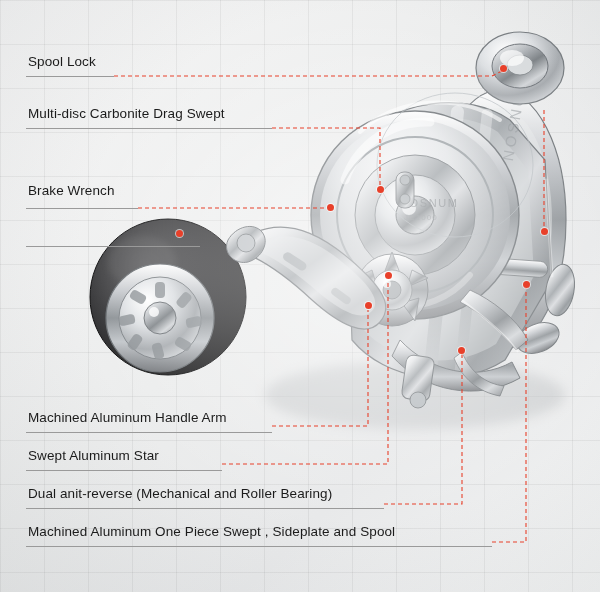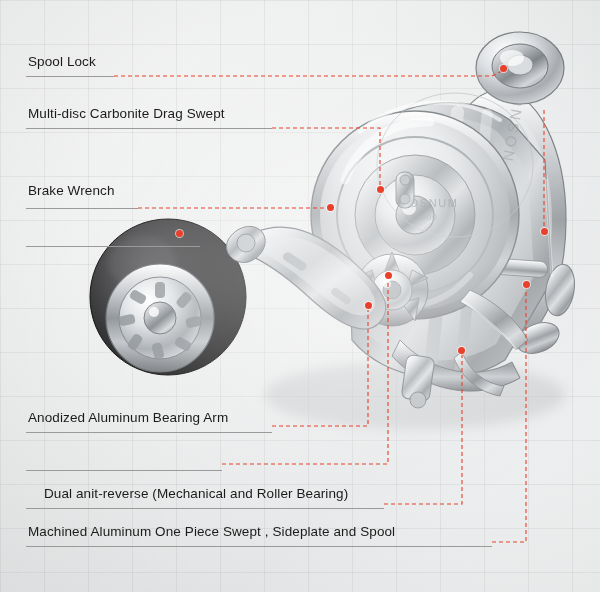--- a/index.html
+++ b/index.html
@@ -277,38 +277,39 @@
   <div class="rule" style="left:26px; top:246px; width:174px;"></div>
   <div class="dot" style="left:176px; top:230px;"></div>
 
   <div class="leader" style="left:530px; top:110px; width:30px; height:130px;">
     <svg width="30" height="130" viewBox="0 0 30 130">
       <polyline points="14,0 14,120" fill="none" stroke="#e8402a" stroke-width="1.1" stroke-dasharray="4 3"></polyline>
     </svg>
   </div>
   <div class="dot" style="left:541px; top:228px;"></div>
 
-  <div class="label" style="left:28px; top:410px;">Anodized Aluminum Bearing Arm</div>
+  <div class="label" style="left:28px; top:410px;">Machined Aluminum Handle Arm</div>
   <div class="rule" style="left:26px; top:432px; width:246px;"></div>
   <div class="leader" style="left:272px; top:300px; width:140px; height:134px;">
     <svg width="140" height="134" viewBox="0 0 140 134">
       <polyline points="0,126 96,126 96,10" fill="none" stroke="#e8402a" stroke-width="1.1" stroke-dasharray="4 3"></polyline>
     </svg>
   </div>
   <div class="dot" style="left:365px; top:302px;"></div>
 
+  <div class="label" style="left:28px; top:448px;">Swept Aluminum Star</div>
   <div class="rule" style="left:26px; top:470px; width:196px;"></div>
   <div class="leader" style="left:222px; top:272px; width:190px; height:200px;">
     <svg width="190" height="200" viewBox="0 0 190 200">
       <polyline points="0,192 166,192 166,8" fill="none" stroke="#e8402a" stroke-width="1.1" stroke-dasharray="4 3"></polyline>
     </svg>
   </div>
   <div class="dot" style="left:385px; top:272px;"></div>
 
-  <div class="label" style="left:44px; top:486px;text-align:right;">Dual anit-reverse (Mechanical and Roller Bearing)</div>
+  <div class="label" style="left:28px; top:486px;text-align:right;">Dual anit-reverse (Mechanical and Roller Bearing)</div>
   <div class="rule" style="left:26px; top:508px; width:358px;"></div>
   <div class="leader" style="left:384px; top:346px; width:110px; height:166px;">
     <svg width="110" height="166" viewBox="0 0 110 166">
       <polyline points="0,158 78,158 78,8" fill="none" stroke="#e8402a" stroke-width="1.1" stroke-dasharray="4 3"></polyline>
     </svg>
   </div>
   <div class="dot" style="left:458px; top:347px;"></div>
 
   <div class="label" style="left:28px; top:524px;">Machined Aluminum One Piece Swept , Sideplate and Spool</div>
   <div class="rule" style="left:26px; top:546px; width:466px;"></div>

